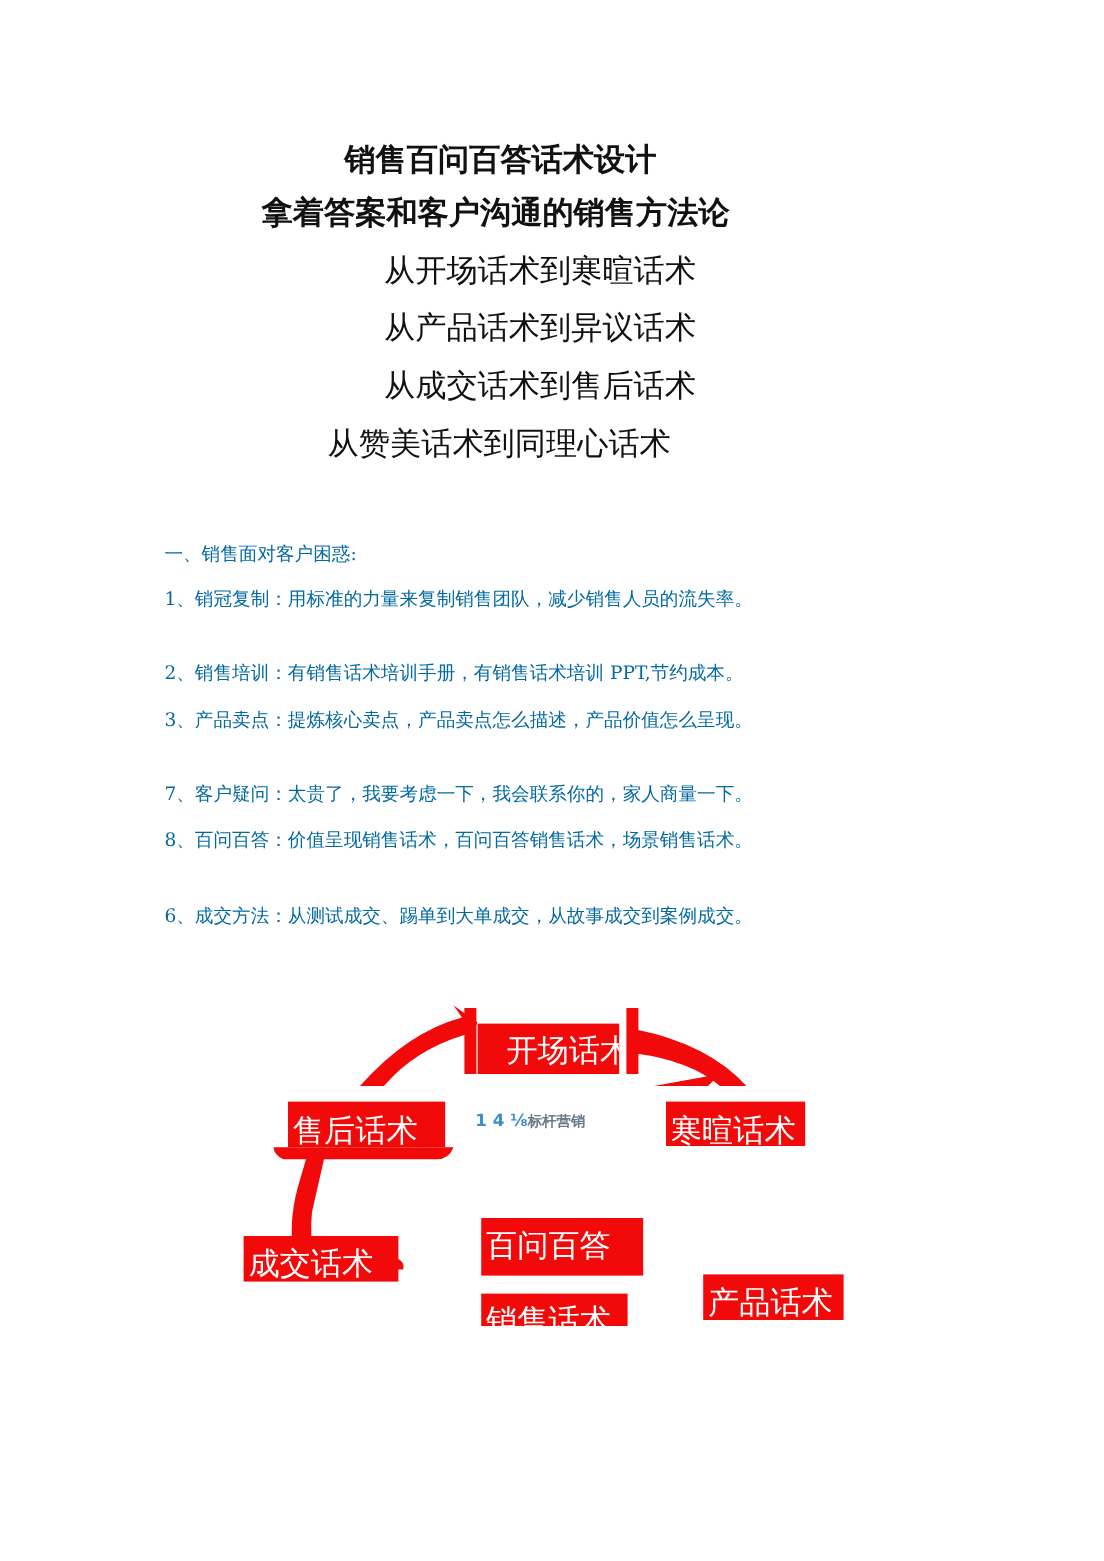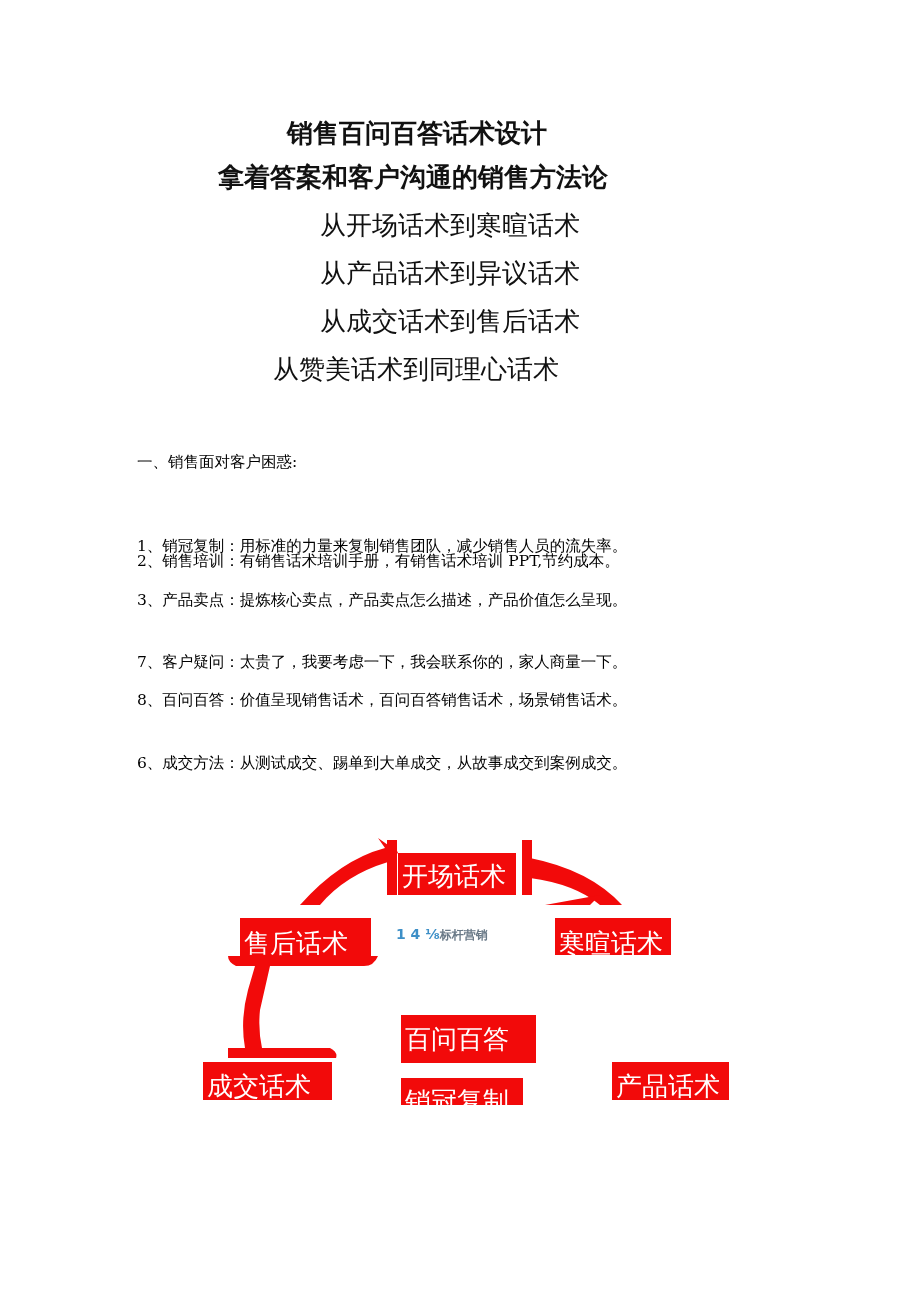--- a/index.html
+++ b/index.html
@@ -1,41 +1,41 @@
 <!DOCTYPE html>
 <html><head>
   <meta charset="utf-8">
   <style>
     html, body { margin: 0; padding: 0; background: #ffffff; }
     body { width: 920px; height: 1301px; position: relative; overflow: hidden;
            font-family: "DejaVu Serif", "Liberation Serif", serif; color: #111; }
     .abs { position: absolute; white-space: nowrap; }
     .title { font-family: "DejaVu Sans", "Liberation Sans", sans-serif; font-weight: bold; font-size: 26px; color: #111; }
     .sub { font-family: "DejaVu Serif", "Liberation Serif", serif; font-size: 26px; color: #111; }
-    .body-text { font-size: 15.5px; line-height: 22px; color: #000000; left: 137px; width: 560px; white-space: normal; }
+    .body-text { font-size: 15.5px; line-height: 22px; color: #0369a1; left: 137px; width: 560px; white-space: normal; }
     .redbox { position: absolute; background: #f20a0a; color: #fff; overflow: hidden;
               font-family: "DejaVu Sans", "Liberation Sans", sans-serif; font-size: 26px;
               line-height: 1; white-space: nowrap; }
     .redbox span { position: absolute; left: 4px; }
     .watermark { font-family: "DejaVu Sans", "Liberation Sans", sans-serif; font-size: 12px; color: #6a7a88; }
     .watermark .num { color: #3d8fc7; font-size: 14px; }
   </style>
 </head>
 <body>
 
 <div class="abs title" style="left:287px; top:116px;">销售百问百答话术设计</div>
 <div class="abs title" style="left:218px; top:160px;">拿着答案和客户沟通的销售方法论</div>
 
 <div class="abs sub" style="left:320px; top:208px;">从开场话术到寒暄话术</div>
 <div class="abs sub" style="left:320px; top:256px;">从产品话术到异议话术</div>
 <div class="abs sub" style="left:320px; top:304px;">从成交话术到售后话术</div>
 <div class="abs sub" style="left:273px; top:352px;">从赞美话术到同理心话术</div>
 
 <div class="abs body-text" style="top:451px;">一、销售面对客户困惑:</div>
-<div class="abs body-text" style="top:488px;margin-top:47px;">1、销冠复制：用标准的力量来复制销售团队，减少销售人员的流失率。</div>
+<div class="abs body-text" style="top:488px;">1、销冠复制：用标准的力量来复制销售团队，减少销售人员的流失率。</div>
 <div class="abs body-text" style="top:550px; width:620px;">2、销售培训：有销售话术培训手册，有销售话术培训 PPT,节约成本。</div>
 <div class="abs body-text" style="top:589px;">3、产品卖点：提炼核心卖点，产品卖点怎么描述，产品价值怎么呈现。</div>
 <div class="abs body-text" style="top:651px; width:620px;">7、客户疑问：太贵了，我要考虑一下，我会联系你的，家人商量一下。</div>
 <div class="abs body-text" style="top:689px;">8、百问百答：价值呈现销售话术，百问百答销售话术，场景销售话术。</div>
 <div class="abs body-text" style="top:752px;">6、成交方法：从测试成交、踢单到大单成交，从故事成交到案例成交。</div>
 
 <svg class="abs" style="left:0; top:0;" width="920" height="1301" viewBox="0 0 920 1301">
   <g fill="#f20a0a">
 
     <path d="M300 905 Q 340 860 385 848 L 378 838 L 398 852 L 390 870 L 388 862 Q 345 875 320 905 Z"></path>
@@ -44,36 +44,36 @@
     <rect x="522" y="840" width="10" height="55"></rect>
     <path d="M530 858 Q 590 870 622 905 L 600 905 Q 575 884 530 878 Z"></path>
     <path d="M545 905 L 600 895 L 590 905 Z"></path>
 
     <path d="M228 956 L 378 956 Q 374 966 364 966 L 270 966 L 260 1010 Q 258 1030 262 1048 L 245 1048 Q 240 1020 248 990 L 255 966 L 236 966 Q 228 962 228 956 Z"></path>
     <path d="M228 1048 L 330 1048 Q 338 1052 336 1058 L 228 1058 Z"></path>
   </g>
 </svg>
 
 <div class="redbox" style="left:398px; top:853px; width:118px; height:42px;">
-  <span style="top:10px;">开场话术</span>
+  <span style="top:10px;margin-left:20px;">开场话术</span>
 </div>
 <div class="redbox" style="left:240px; top:918px; width:131px; height:38px;">
   <span style="top:12px;">售后话术</span>
 </div>
 <div class="redbox" style="left:555px; top:918px; width:116px; height:37px;">
   <span style="top:12px;">寒暄话术</span>
 </div>
 <div class="redbox" style="left:401px; top:1015px; width:122px; height:48px;padding-left:13px;">
   <span style="top:11px;">百问百答</span>
 </div>
 <div class="redbox" style="left:401px; top:1078px; width:122px; height:27px;">
-  <span style="top:10px;">销冠复制</span>
+  <span style="top:10px;">销售话术</span>
 </div>
-<div class="redbox" style="left:203px; top:1062px; width:129px; height:38px;">
+<div class="redbox" style="left:203px; top:1030px; width:129px; height:38px;">
   <span style="top:11px;">成交话术</span>
 </div>
-<div class="redbox" style="left:612px; top:1062px; width:117px; height:38px;">
+<div class="redbox" style="left:586px; top:1062px; width:117px; height:38px;">
   <span style="top:11px;">产品话术</span>
 </div>
 
 <div class="abs watermark" style="left:396px; top:926px;font-weight:bold;">
   <span class="num">1 4 ⅛</span><span>标杆营销</span>
 </div>
 
 </body></html>

